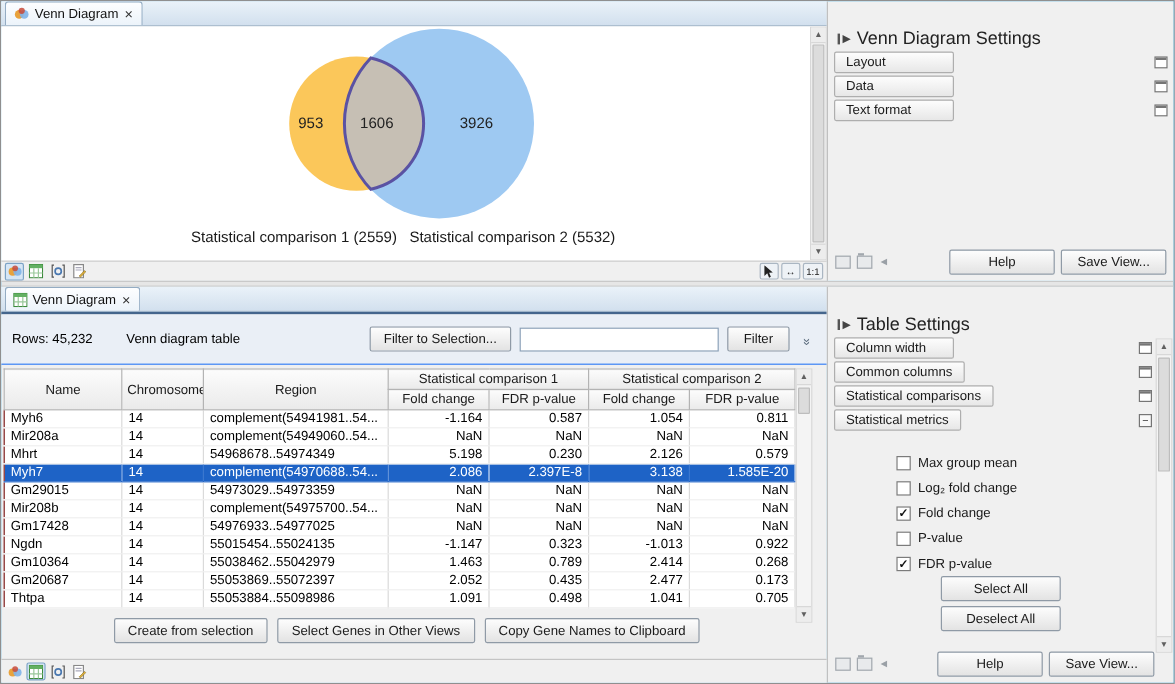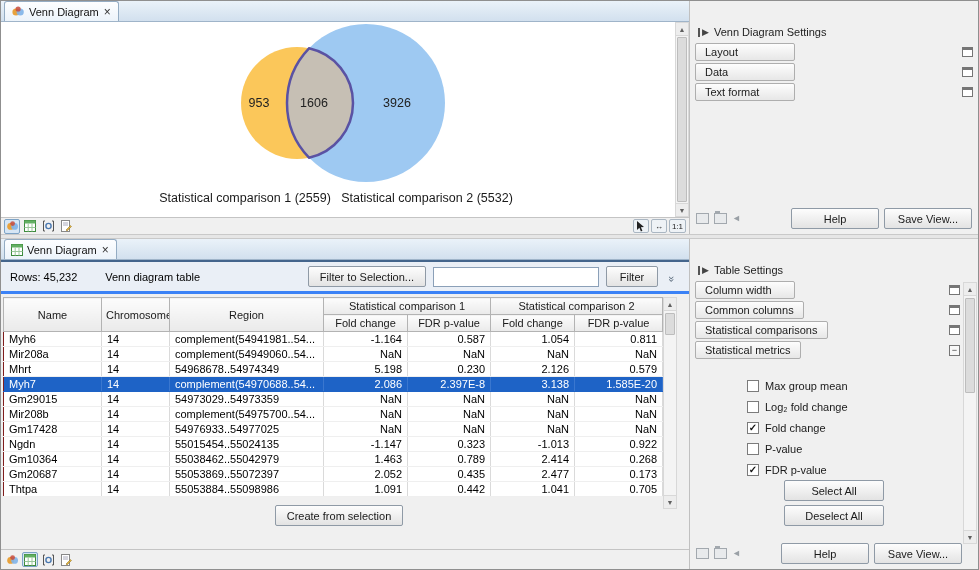--- a/index.html
+++ b/index.html
@@ -44,21 +44,21 @@
   .vs-icon.active { background:#d6e6f5; border-color:#7da3c6; }
   .strip-right { margin-left:auto; display:flex; gap:2px; align-items:center; }
   .zoom-chip { font-size:8px; color:#222; border:1px solid #aab6c2; background:#eef2f6;
                height:14px; min-width:16px; padding:0 2px; display:inline-flex; align-items:center; justify-content:center; border-radius:2px; }
 
   
   .sidepanel { width:289px; flex:none; background:#f0f0f0; border-left:1px solid #c0c0c0;
                display:flex; flex-direction:column; position:relative; }
   .sp-header { margin-top:22px; height:18px; display:flex; align-items:center; gap:5px; padding:0 8px; flex:none; }
   .sp-toggle { color:#444; font-size:9px; border-left:2px solid #555; padding-left:2px; line-height:9px; }
-  .sp-title { font-size:11px; color:#222; }
+  .sp-title { font-size:15px; color:#222; }
   .sp-row { display:flex; align-items:center; margin:2px 5px 0 5px; height:18px; flex:none; }
   .sp-row.narrow { margin-right:18px; }
   .sp-bar { background:linear-gradient(#fdfdfd,#e7e7e7); border:1px solid #aeaeae; border-radius:2px;
             height:18px; line-height:16px; padding:0 9px; min-width:100px; }
   .palette-icon { margin-left:auto; width:11px; height:10px; border:1px solid #757575; background:#fff; position:relative; }
   .palette-icon::before { content:""; position:absolute; top:0; left:0; right:0; height:2px; background:#757575; }
   .minus-icon { margin-left:auto; width:11px; height:11px; border:1px solid #757575; background:#f8f8f8;
                 display:flex; align-items:center; justify-content:center; font-size:9px; color:#333; line-height:9px; }
   .metrics { margin-top:20px; display:flex; flex-direction:column; gap:8px; padding-left:57px; flex:none; }
   .metric-row { display:flex; align-items:center; gap:6px; height:13px; }
@@ -71,21 +71,21 @@
   .f-icon.tri { border:none; background:none; width:10px; color:#9aa0a6; font-size:9px; line-height:11px; }
   .help-btn { width:88px; margin-left:auto; }
   .save-btn { width:88px; }
 
   
   .btn { font-family:"Liberation Sans", sans-serif; font-size:11px; color:#1a1a1a;
          background:linear-gradient(#fdfdfd,#e3e3e3); border:1px solid #8f9aa6; border-radius:2px;
          height:21px; padding:0 11px; display:inline-flex; align-items:center; justify-content:center; }
 
   
-  .table-toolbar { height:32px; flex:none; background:#eaeff6; border-bottom:3px solid #3b82f6;
+  .table-toolbar { height:42px; flex:none; background:#eaeff6; border-bottom:1px solid #3b82f6;
                    display:flex; align-items:center; padding:0 9px; }
   .rows-label { color:#000; }
   .table-title { margin-left:28px; color:#000; }
   .filter-group { margin-left:auto; display:flex; align-items:flex-end; gap:7px; }
   .filter-input { width:166px; height:20px; border:1px solid #8ba0b8; background:#fff; font-size:11px; padding:0 4px; }
   .expand-filter { width:15px; height:16px; border:none; background:none; color:#5a6b7c;
                    display:inline-flex; align-items:center; justify-content:center; }
   .expand-filter span { display:inline-block; transform:rotate(90deg); font-size:11px; }
 
   
@@ -358,35 +358,37 @@
                 <td class="num">2.052</td>
                 <td class="num">0.435</td>
                 <td class="num">2.477</td>
                 <td class="num">0.173</td>
               </tr>
               <tr>
                 <td>Thtpa</td>
                 <td>14</td>
                 <td>55053884..55098986</td>
                 <td class="num">1.091</td>
-                <td class="num">0.442</td>
+                <td class="num">0.498</td>
                 <td class="num">1.041</td>
                 <td class="num">0.705</td>
               </tr>
             </tbody>
         </table>
         <div class="vscroll table-scroll">
           <div class="sb-btn">▲</div>
           <div class="sb-thumb" style="top:15px; height:22px;"></div>
           <div class="sb-btn bottom">▼</div>
         </div>
       </div>
 
       <div class="action-row">
         <button class="btn">Create from selection</button>
+        <button class="btn">Select Genes in Other Views</button>
+        <button class="btn">Copy Gene Names to Clipboard</button>
       </div>
 
       <div class="view-strip" style="margin-top:auto; height:20px;">
         <span class="vs-icon">
           <svg width="13" height="12" viewBox="0 0 13 12">
               <circle cx="4.6" cy="6.4" r="3.4" fill="#e8a23c"></circle>
               <circle cx="8.6" cy="6.4" r="3.4" fill="#7fb2e8" fill-opacity="0.9"></circle>
               <circle cx="6.6" cy="3.6" r="2.4" fill="#c84a3a" fill-opacity="0.85"></circle>
             </svg>
         </span>

